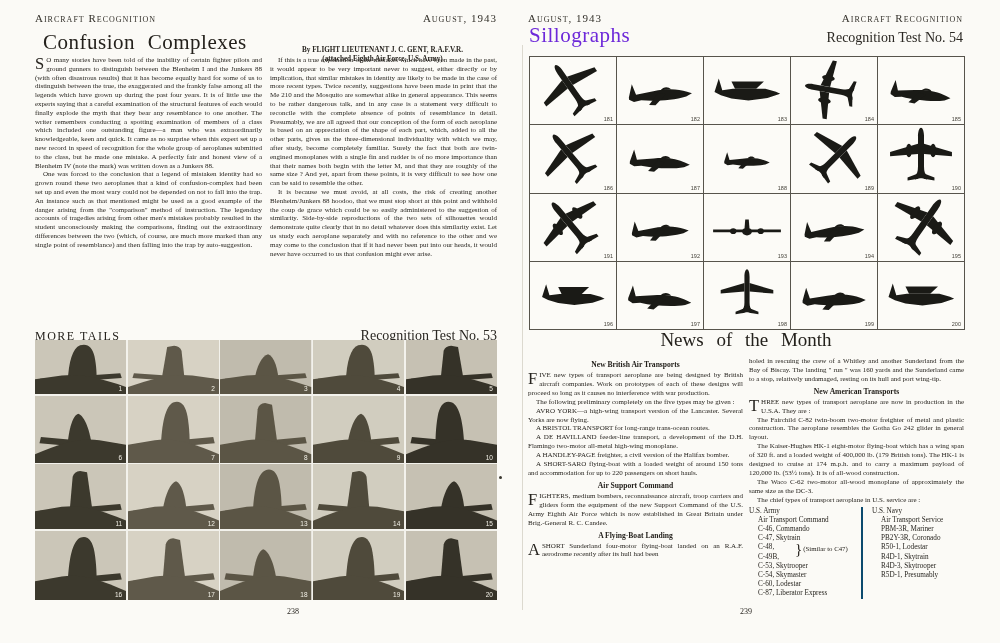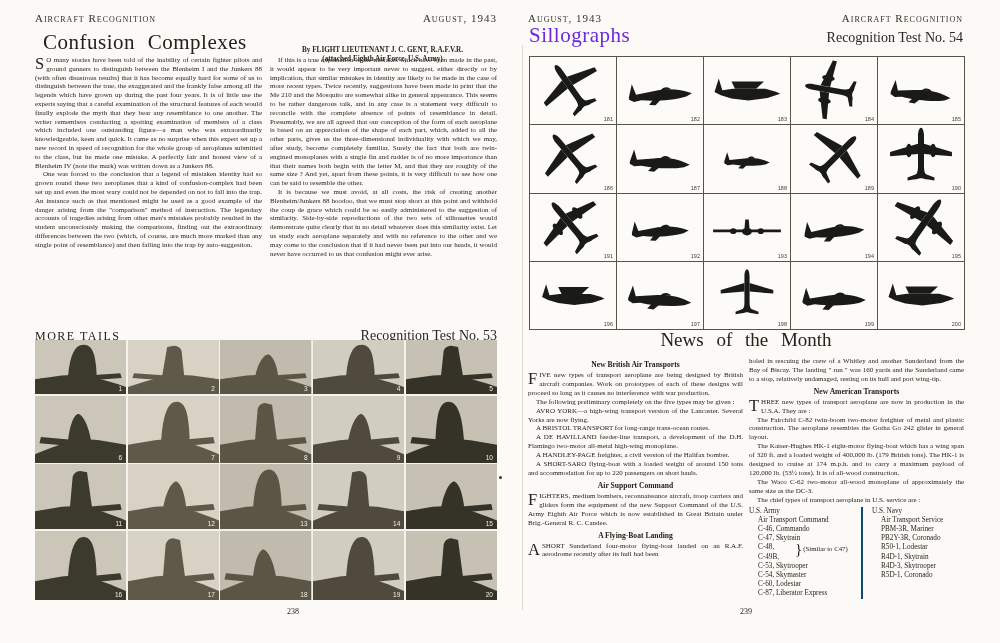--- a/index.html
+++ b/index.html
@@ -585,21 +585,21 @@
         </div>
         <div class="uscol us-navy">
           <div class="ushead">U.S. Navy</div>
           <div class="ussub">Air Transport Service</div>
           <div>
               <div class="usitem">PBM-3R, Mariner</div>
               <div class="usitem">PB2Y-3R, Coronado</div>
               <div class="usitem">R50-1, Lodestar</div>
               <div class="usitem">R4D-1, Skytrain</div>
               <div class="usitem">R4D-3, Skytrooper</div>
-              <div class="usitem">R5D-1, Coronado</div>
+              <div class="usitem">R5D-1, Presumably</div>
             </div>
         </div>
       </div>
     </div>
 
     <div class="pagenum pn-right">239</div>
   </div>
 
   <div class="gutter-line"></div>
   <div class="speck"></div>

